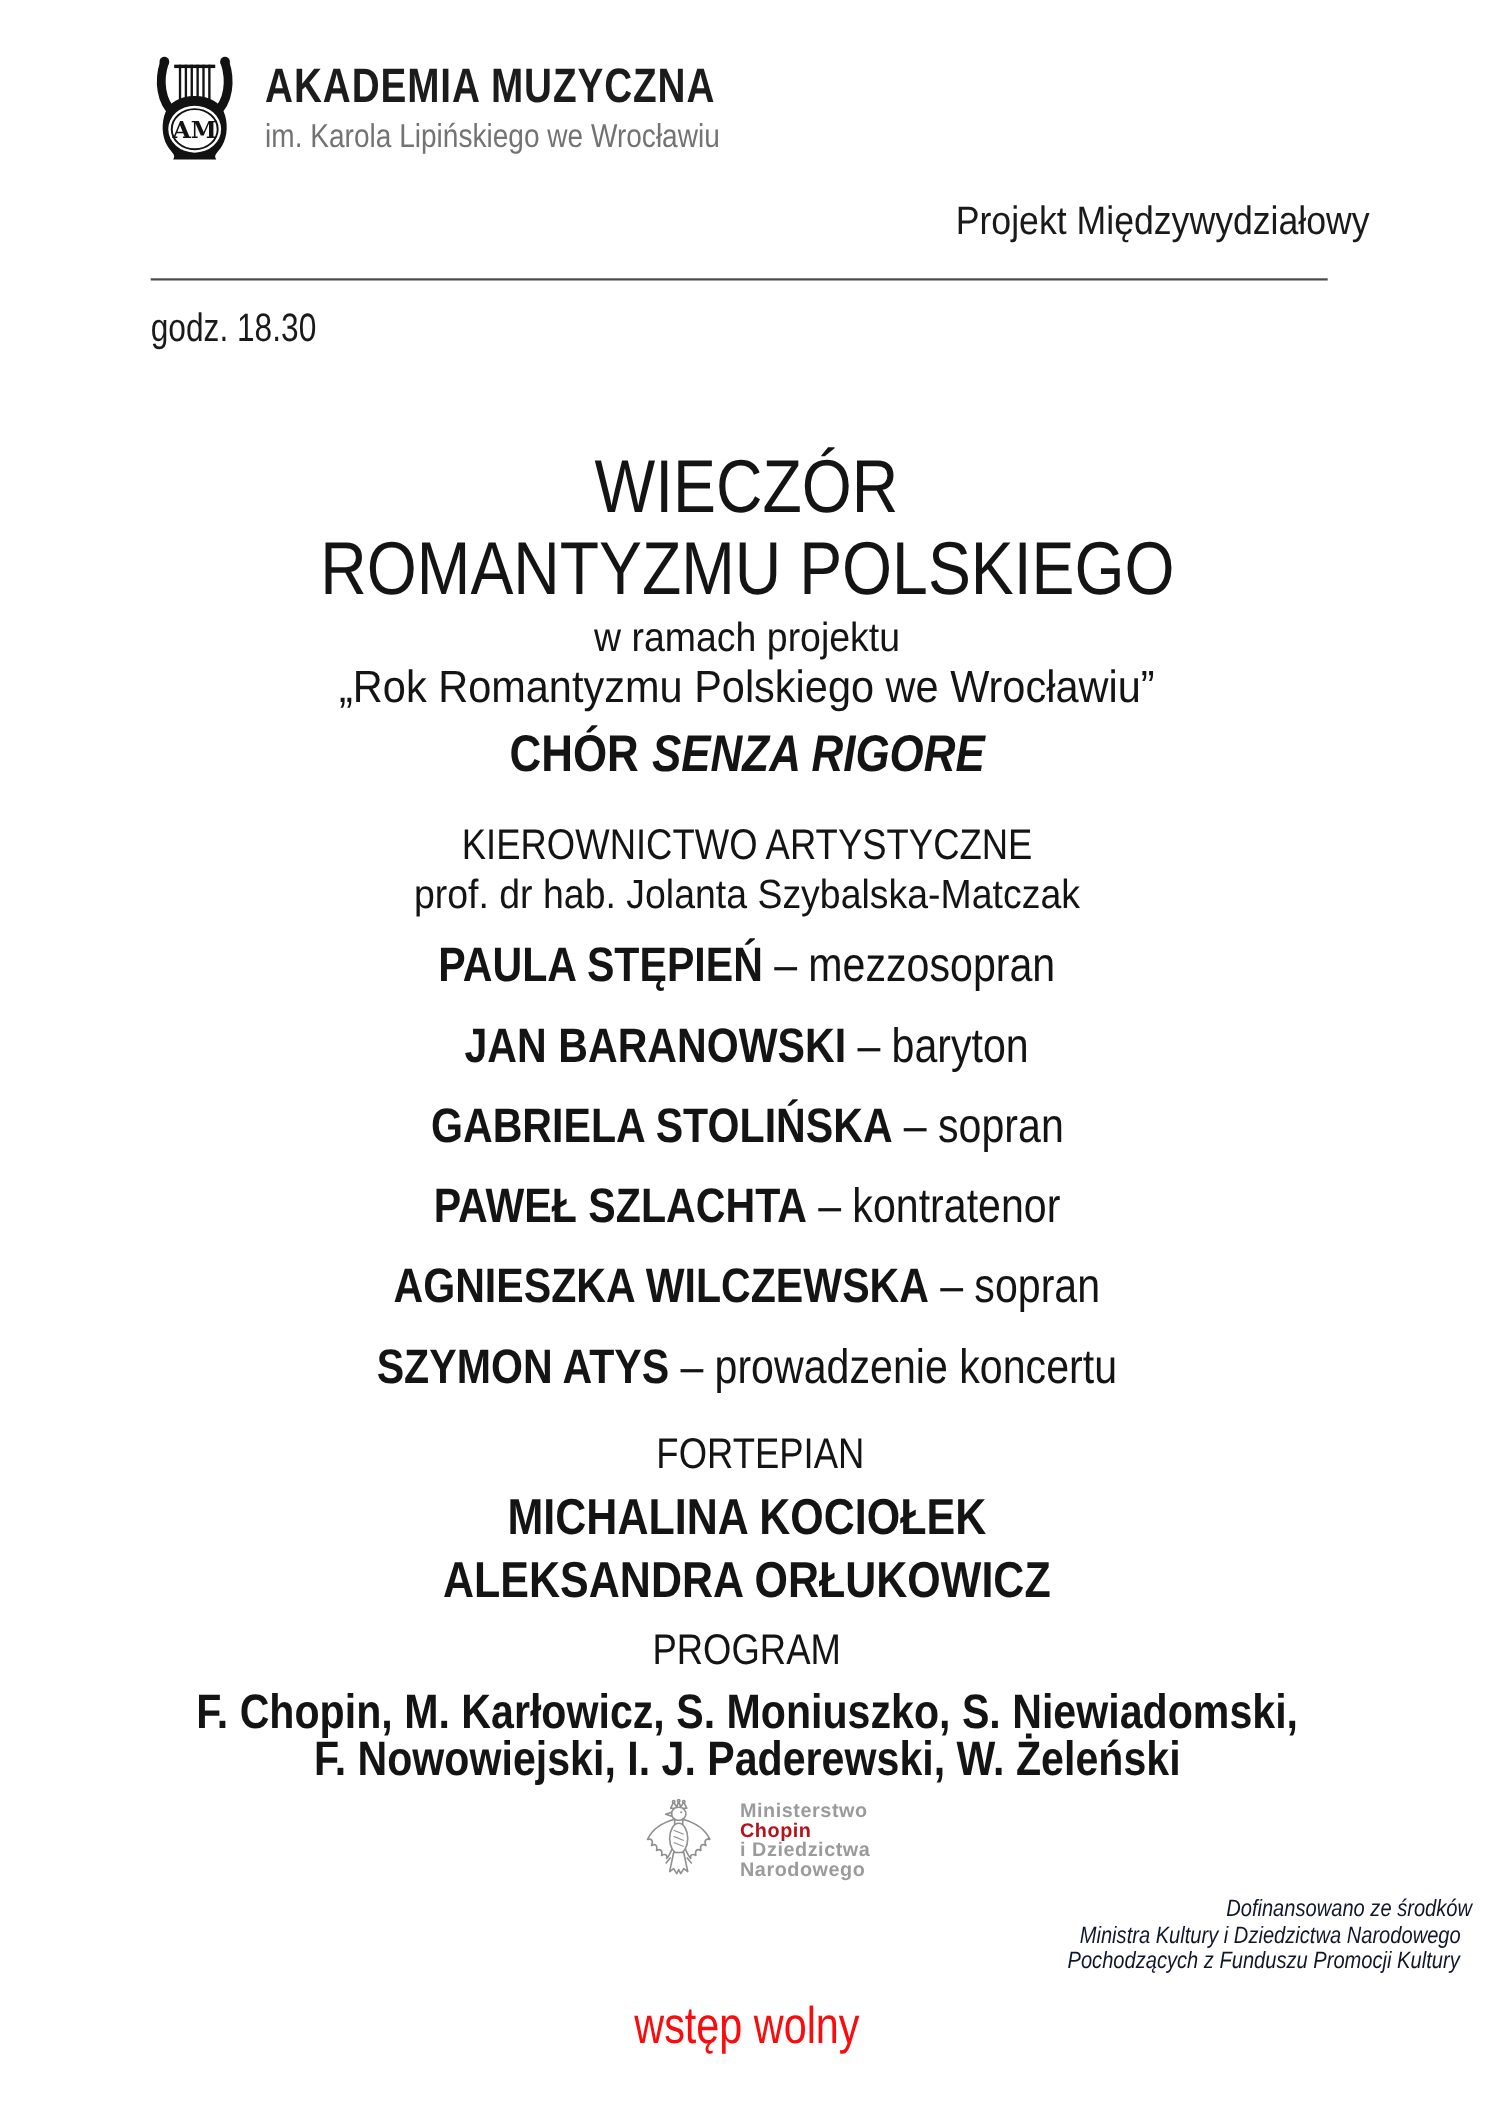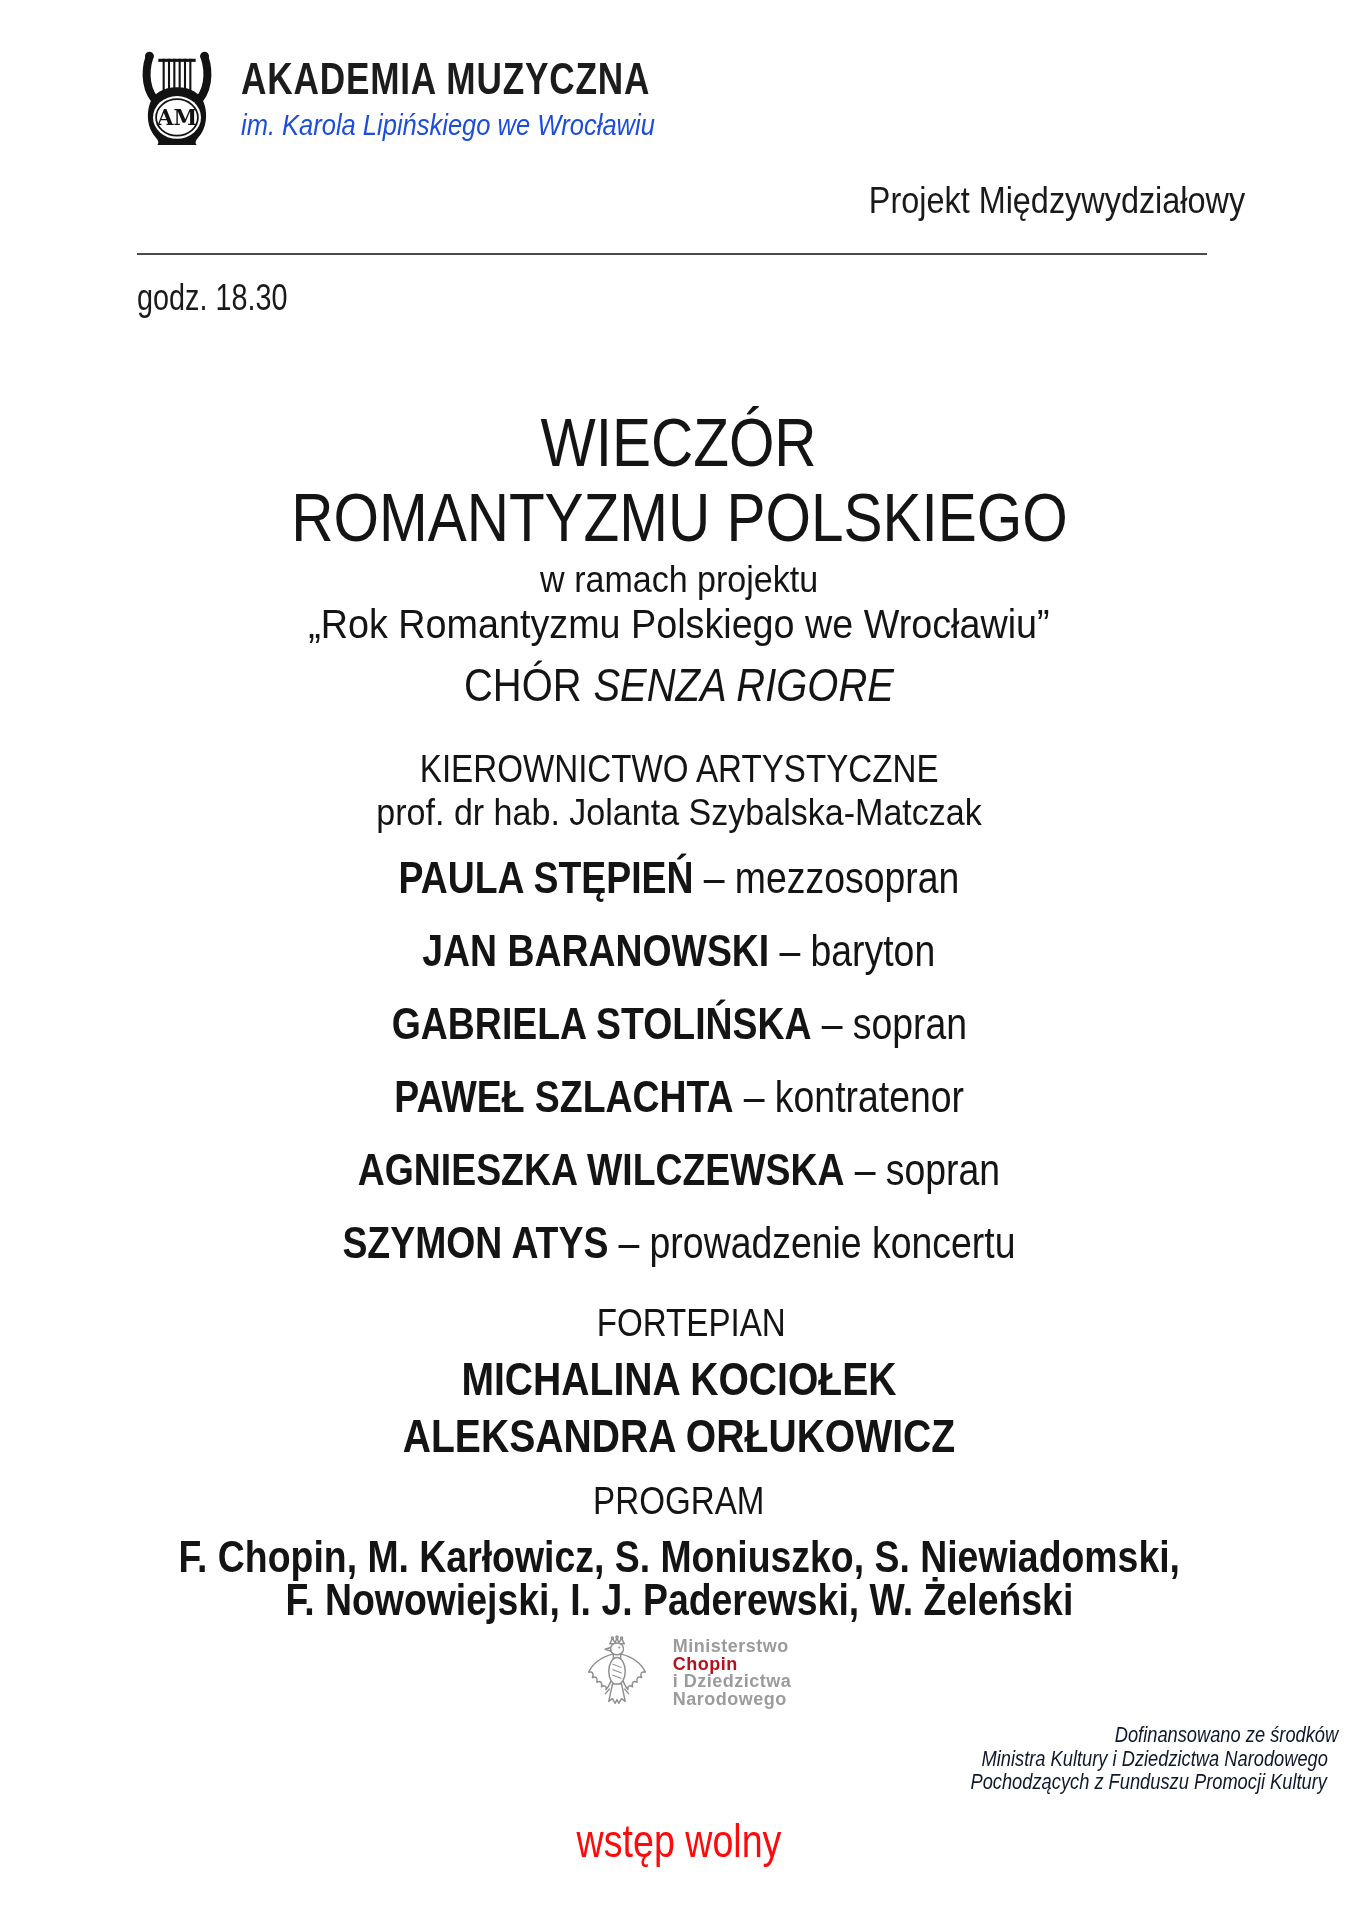--- a/index.html
+++ b/index.html
@@ -12,35 +12,35 @@
   .sqL{display:inline-block;transform-origin:0 50%;}
   .sqR{display:inline-block;transform-origin:100% 50%;}
   .s80{transform:scaleX(.80);} .s85{transform:scaleX(.85);}
   .s86{transform:scaleX(.86);} .s90{transform:scaleX(.90);} .s92{transform:scaleX(.92);}
 
   
   .logo-block{position:absolute;left:137px;top:45px;display:flex;align-items:flex-start;}
   .lyre{width:80px;height:104px;flex:0 0 auto;}
   .logo-text{margin-left:24px;padding-top:12px;line-height:1;}
   .logo-line1{font-size:44px;font-weight:bold;letter-spacing:1px;color:#1c1c1c;}
-  .logo-line2{font-size:30px;color:#1d4ed8;margin-top:9px;font-style:italic;}
+  .logo-line2{font-size:30px;color:#737373;margin-top:9px;}
 
   .projekt{position:absolute;right:113px;top:180px;font-size:36px;color:#1a1a1a;}
 
   .rule{position:absolute;left:137px;top:253px;width:1070px;border-top:2px solid #4a4a4a;}
 
   .info-left{position:absolute;left:137px;top:272px;font-size:36px;line-height:52px;color:#1a1a1a;}
   .info-right{position:absolute;right:141px;top:272px;font-size:36px;line-height:52px;text-align:right;color:#1a1a1a;}
 
   
   .center-col{position:absolute;left:0;right:0;top:405px;text-align:center;color:#141414;}
   .title-line{font-size:68px;line-height:75px;font-weight:normal;}
   .sub1{font-size:37px;line-height:42px;margin-top:4px;}
   .sub2{font-size:41px;line-height:46px;}
-  .choir-line{font-size:47px;line-height:52px;margin-top:12px;font-weight:normal;}
+  .choir-line{font-size:47px;line-height:52px;margin-top:12px;font-weight:bold;}
   .choir-name{font-style:italic;margin-left:14px;}
   .section-label{font-size:39px;line-height:44px;}
   .kier{margin-top:36px;}
   .prof-line{font-size:37px;line-height:44px;}
   .performers{margin-top:6px;}
   .performer-line{font-size:44px;line-height:73px;}
   .pname{font-weight:bold;}
   .dash{margin:0 12px;}
   .fortepian{margin-top:22px;padding-left:25px;}
   .pianist-line{font-size:46px;line-height:57px;font-weight:bold;}

